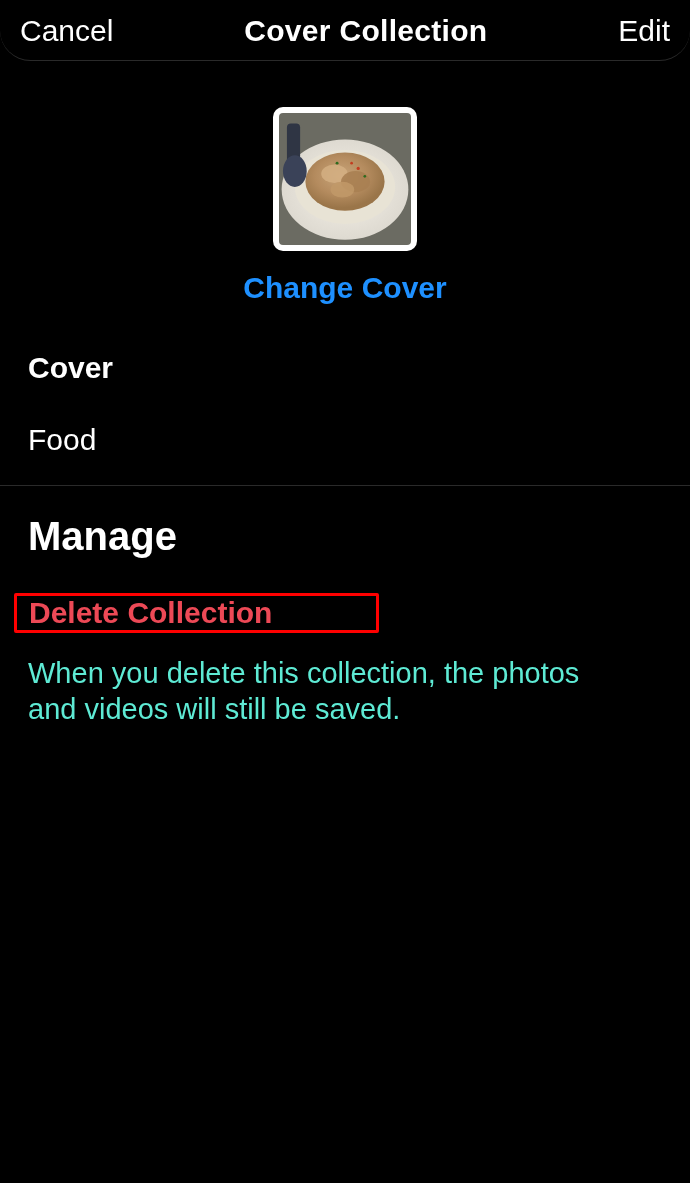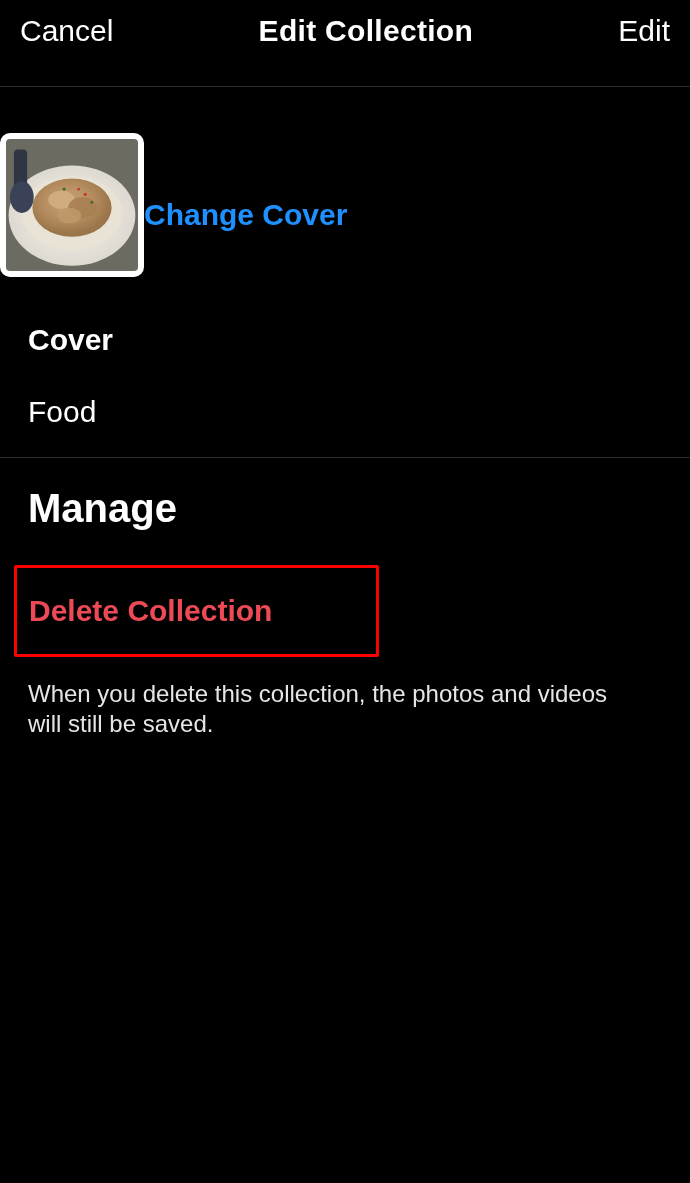--- a/index.html
+++ b/index.html
@@ -12,38 +12,39 @@
       height: 1183px;
       background: #000;
       color: #fff;
       font-family: -apple-system, BlinkMacSystemFont, "Segoe UI", Helvetica, Arial, sans-serif;
       overflow: hidden;
     }
     .header {
       display: flex;
       align-items: center;
       justify-content: space-between;
-      padding: 14px 20px 38px 20px;
+      padding: 14px 20px 12px 20px;
       border-bottom: 1px solid #2a2a2a;
+      border-radius: 32px;
     }
     .header-btn {
       font-size: 30px;
       color: #fff;
       background: none;
       border: none;
       cursor: pointer;
     }
     .header-title {
       font-size: 30px;
       font-weight: 800;
       letter-spacing: 0.3px;
     }
     .cover-section {
       display: flex;
-      flex-direction: row;
+      flex-direction: column;
       align-items: center;
       padding-top: 46px;
       padding-bottom: 10px;
     }
     .cover-image {
       width: 144px;
       height: 144px;
       border-radius: 10px;
       background: #fff;
       padding: 6px;
@@ -91,43 +92,43 @@
     }
     .manage-label {
       font-size: 40px;
       font-weight: 800;
       padding: 28px 28px 0 28px;
     }
     .delete-row {
       margin: 34px 14px 0 14px;
       border: 3px solid #ff0000;
       border-radius: 2px;
-      padding: 26px 12px;
+      padding: 0 12px;
       color: #ed4956;
       font-size: 30px;
       font-weight: 600;
       cursor: pointer;
       width: 365px;
     }
     .delete-hint {
-      color: #e5e5e5;
-      font-size: 24px;
+      color: #5eead4;
+      font-size: 29px;
       line-height: 1.25;
       padding: 22px 28px 0 28px;
       max-width: 640px;
     }
   </style>
 </head>
 <body>
 
 
 
 <div class="header">
   <button class="header-btn">Cancel</button>
-  <div class="header-title">Edit Collection</div>
+  <div class="header-title">Cover Collection</div>
   <button class="header-btn">Edit</button>
 </div>
 
 <div class="cover-section">
   <div class="cover-image">
     <div class="cover-image-inner">
       <svg viewBox="0 0 100 100" preserveAspectRatio="xMidYMid slice">
         <defs>
           <radialGradient id="plateGrad" cx="50%" cy="50%" r="60%">
             <stop offset="0%" stop-color="#f5f1e8"></stop>

